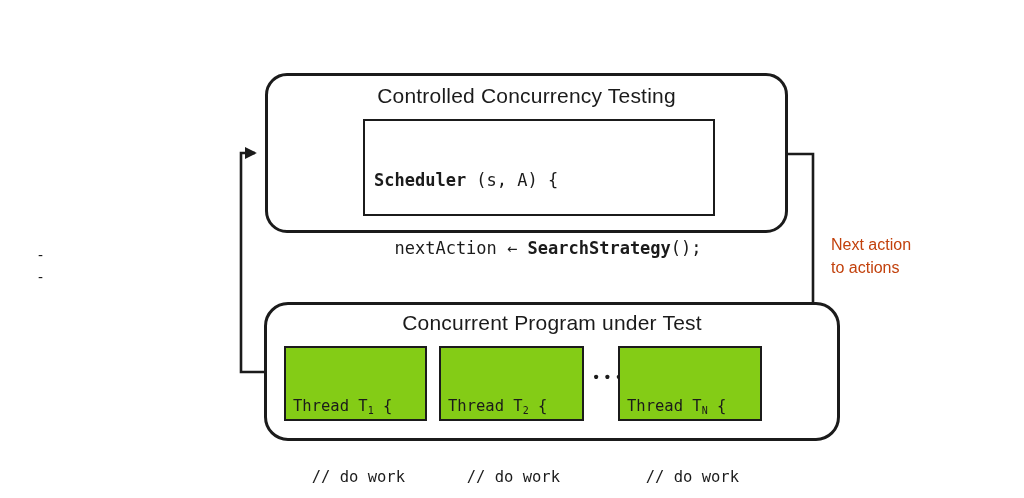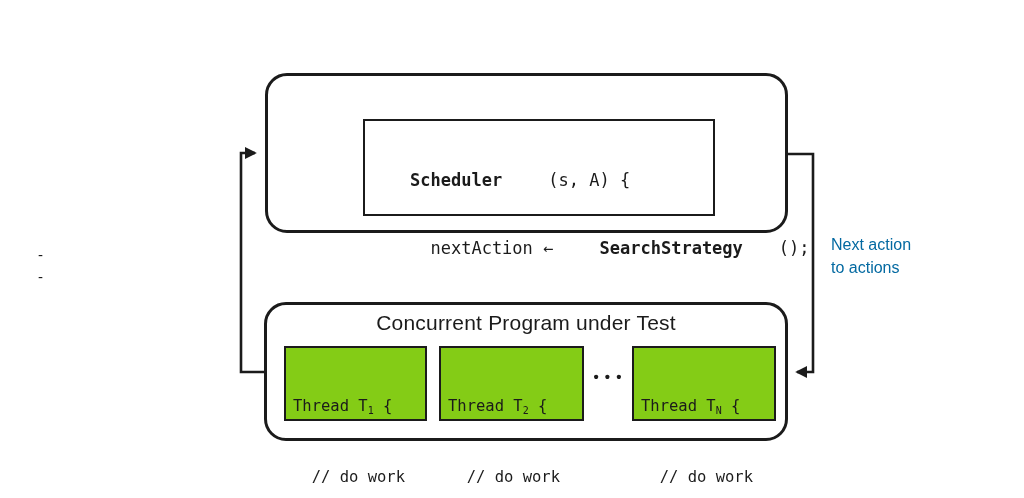--- a/index.html
+++ b/index.html
@@ -21,21 +21,21 @@
     pointer-events: none;
   }
 
   .rounded-box {
     position: absolute;
     border: 3px solid #1b1b1b;
     border-radius: 22px;
     background: #ffffff;
   }
   .top-box   { left: 265px; top: 73px;  width: 523px; height: 160px; }
-  .bottom-box{ left: 264px; top: 302px; width: 524px; height: 139px; }
+  .bottom-box{ left: 264px; top: 302px; width: 576px; height: 139px; border-radius: 24px; }
 
   .box-title {
     width: 100%;
     text-align: center;
     font-size: 21px;
     padding-top: 8px;
     letter-spacing: 0.2px;
     color: #1b1b1b;
   }
   .bottom-box .box-title { padding-top: 6px; }
@@ -45,38 +45,38 @@
     left: 95px; top: 43px;
     width: 352px; height: 97px;
     border: 2px solid #1b1b1b;
     background: #ffffff;
     padding: 3px 9px;
     font-family: "DejaVu Sans Mono", monospace;
     font-size: 17px;
     line-height: 22.5px;
     white-space: pre;
   }
-  .code-box span { white-space: pre; margin-left: 36px; }
+  .code-box span { white-space: pre; }
   .b { font-weight: bold; }
 
   .thread-box {
     position: absolute;
     top: 41px;
     height: 75px;
     border: 2px solid #1b1b1b;
     background: #84cc16;
     padding: 3px 7px;
     font-family: "DejaVu Sans Mono", monospace;
     font-size: 15.5px;
     line-height: 22px;
     white-space: pre;
   }
   .thread-1 { left: 17px;  width: 143px; }
   .thread-2 { left: 172px; width: 145px; }
-  .thread-3 { left: 365px; width: 144px; }
+  .thread-3 { left: 351px; width: 144px; }
   .tsub {
     font-size: 10px;
     vertical-align: -3px;
     font-family: "DejaVu Sans Mono", monospace;
   }
 
   .dots {
     position: absolute;
     left: 318px; top: 63px;
     width: 46px;
@@ -102,39 +102,40 @@
     font-family: "DejaVu Sans Mono", monospace;
     font-weight: bold;
     font-size: 14px;
   }
 
   .right-note {
     position: absolute;
     left: 831px; top: 233px;
     font-size: 16px;
     line-height: 23px;
-    color: #0369a1;
+    color: #c2410c;
   }
 </style>
 </head>
 <body>
 
 <div class="canvas">
 
   <svg class="arrows" viewBox="0 0 1024 498" xmlns="http://www.w3.org/2000/svg">
     <defs>
       <marker id="arrowhead" markerUnits="userSpaceOnUse" markerWidth="12" markerHeight="12" viewBox="0 0 10 10" refX="8.5" refY="5" orient="auto-start-reverse">
         <path d="M0,0 L10,5 L0,10 z" fill="#1b1b1b"></path>
       </marker>
     </defs>
     <path d="M264,372 H241 V153 H255" fill="none" stroke="#1b1b1b" stroke-width="2.6" marker-end="url(#arrowhead)"></path>
     <path d="M788,154 H813 V372 H797" fill="none" stroke="#1b1b1b" stroke-width="2.6" marker-end="url(#arrowhead)"></path>
   </svg>
 
   <div class="rounded-box top-box">
+    <div class="box-title">Controlled Concurrency Testing</div>
     <div class="code-box">
       <div class="code-line"><span class="b">Scheduler</span><span> (s, A) {</span></div>
       <div class="code-line"><span>  nextAction ← </span><span class="b">SearchStrategy</span><span>();</span></div>
       <div class="code-line"><span>  return nextAction;</span></div>
       <div class="code-line"><span>}</span></div>
     </div>
   </div>
 
   <div class="rounded-box bottom-box">
     <div class="box-title">Concurrent Program under Test</div>

